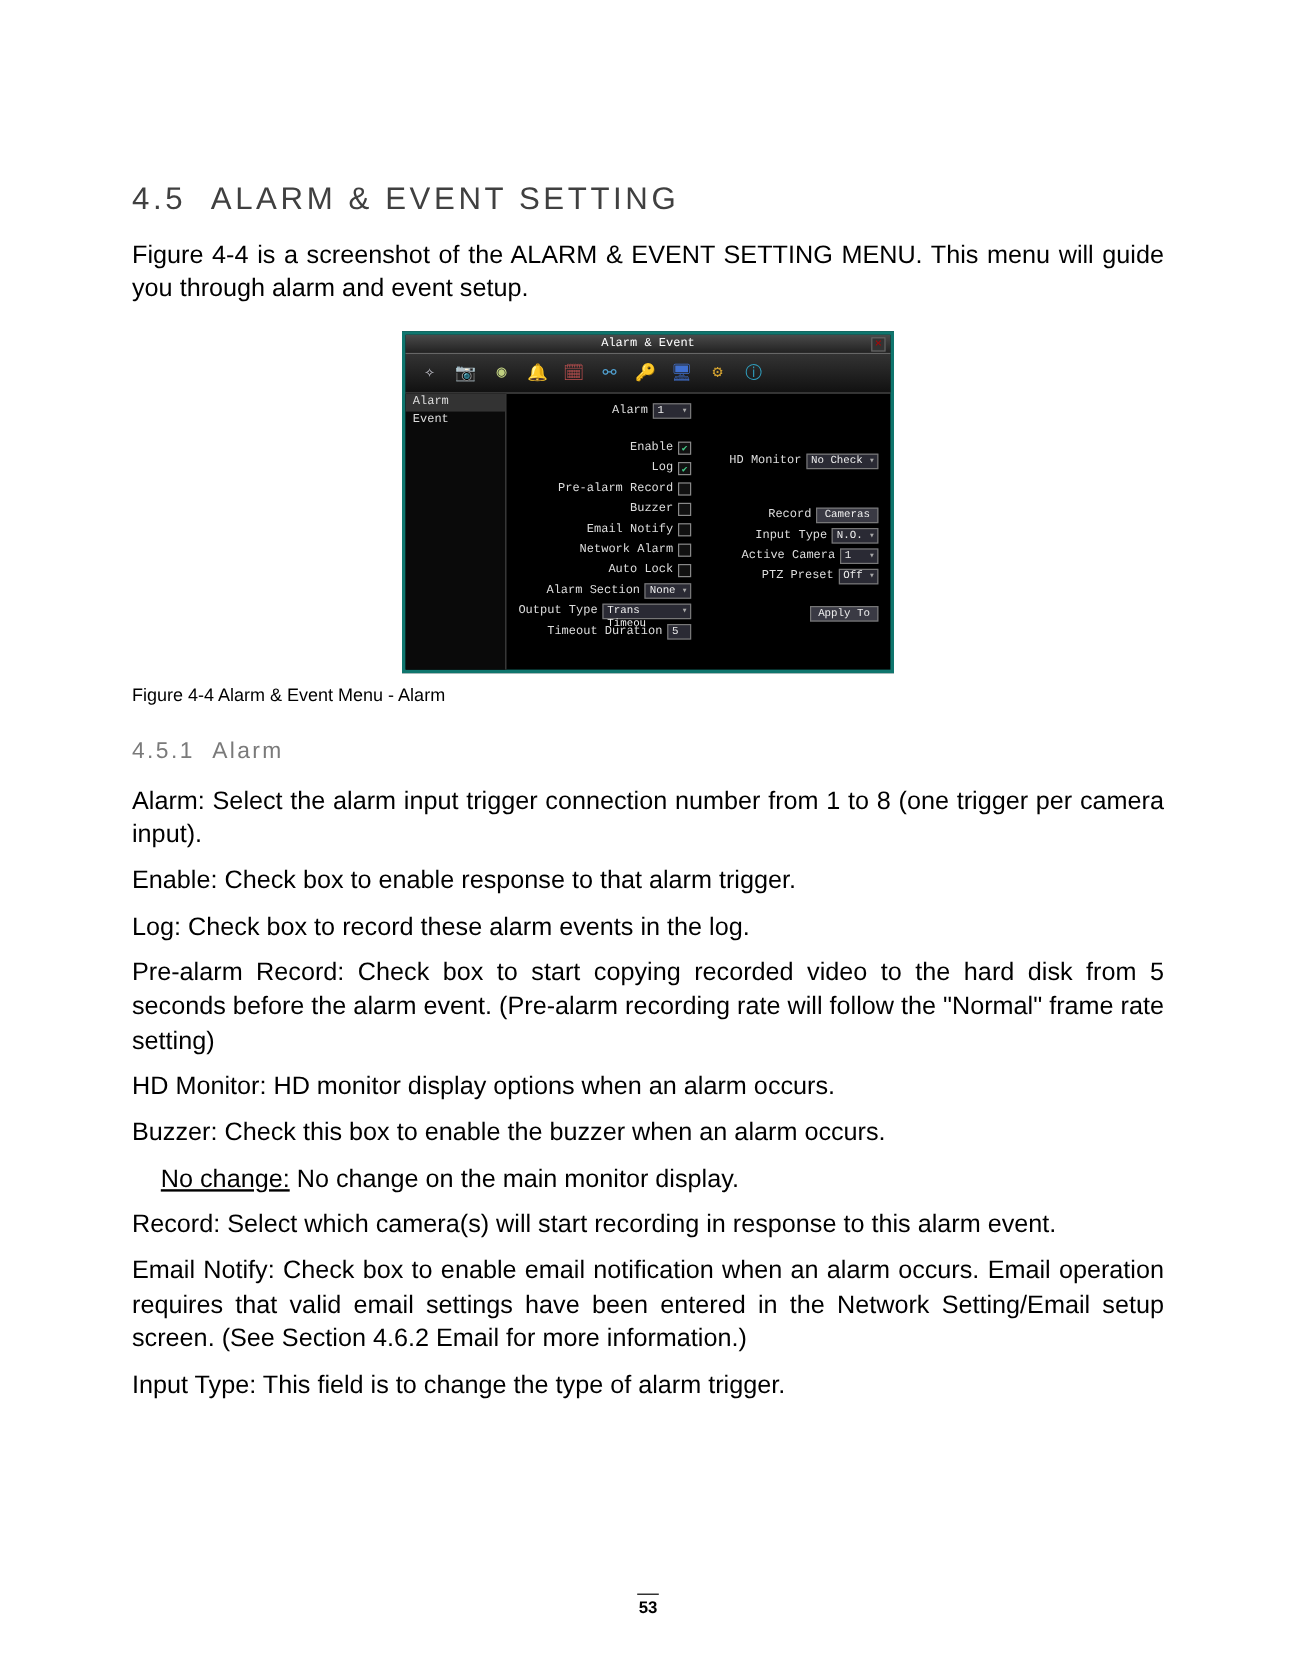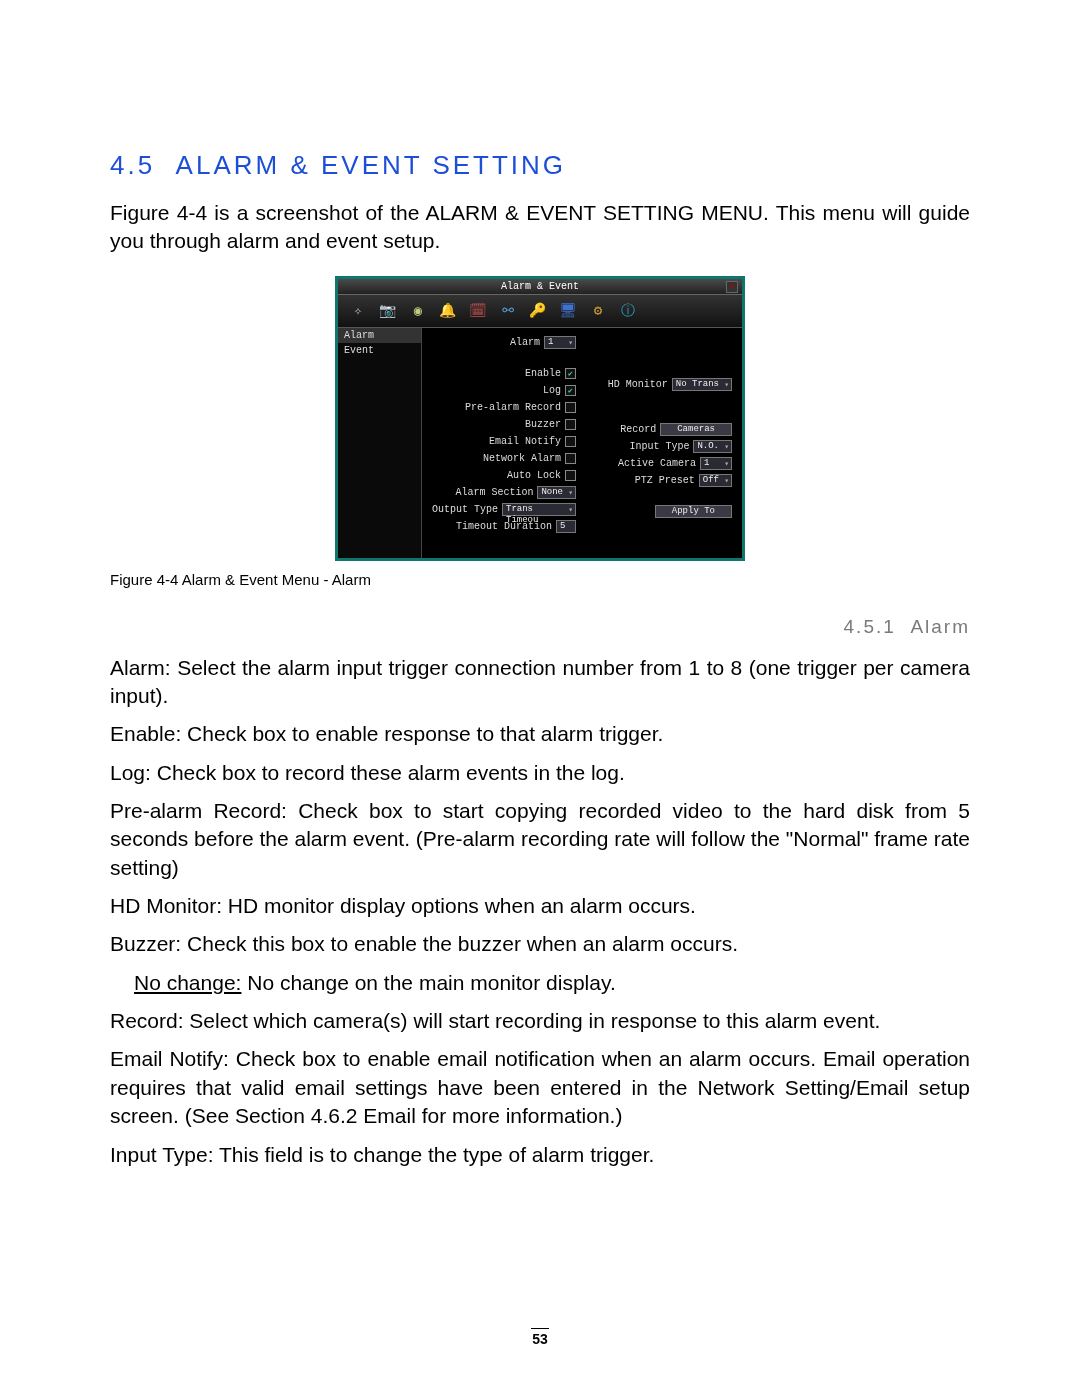--- a/index.html
+++ b/index.html
@@ -8,40 +8,39 @@
   font-family: Arial, Helvetica, sans-serif;
   color: #000;
   width: 1080px;
   height: 1397px;
   position: relative;
 }
 .page {
   padding: 150px 110px 60px 110px;
 }
 .section-title {
-  color: #1d4ed8;
+  color: #404040;
   font-size: 26px;
   letter-spacing: 3px;
   font-weight: 400;
   margin-bottom: 18px;
 }
 .body-text {
   font-size: 21px;
   line-height: 1.35;
   text-align: justify;
   margin-bottom: 18px;
 }
 .body-text .lead { font-family: Arial, sans-serif; }
 .subsection-title {
   color: #7a7a7a;
   font-size: 19px;
   letter-spacing: 2px;
   font-weight: 400;
   margin: 28px 0 16px 0;
-  text-align: right;
 }
 .fig-wrap {
   text-align: center;
   margin: 20px 0 10px 0;
 }
 .fig-caption {
   text-align: left;
   font-size: 15px;
   margin-top: 8px;
   margin-bottom: 20px;
@@ -151,21 +150,21 @@
 .dd::after {
   content: "▾";
   position: absolute;
   right: 2px; top: 0;
   font-size: 8px;
   color: #aaa;
 }
 .txt { min-width: 20px; }
 .btn {
   background: #3a3a44;
-  padding: 0 16px;
+  padding: 0 6px;
   cursor: pointer;
 }
 .spacer { height: 14px; }
 .pnum {
   position: absolute;
   bottom: 50px;
   left: 0;
   width: 100%;
   text-align: center;
   font-size: 14px;
@@ -284,21 +283,21 @@
                   <span class="flabel">Timeout Duration</span>
                   <span class="fctrl">
                     <span class="txt">5</span>
                   </span>
                 </div>
               </div>
             <div class="fcol" id="right-col" style="padding-top:42px">
                 <div class="frow">
                   <span class="flabel">HD Monitor</span>
                   <span class="fctrl">
-                    <span class="dd">No Trans</span>
+                    <span class="dd">No Check</span>
                   </span>
                 </div>
                 <div class="spacer"></div>
                 <div class="spacer"></div>
                 <div class="frow">
                   <span class="flabel">Record</span>
                   <span class="fctrl">
                     <span class="btn">Cameras</span>
                   </span>
                 </div>

